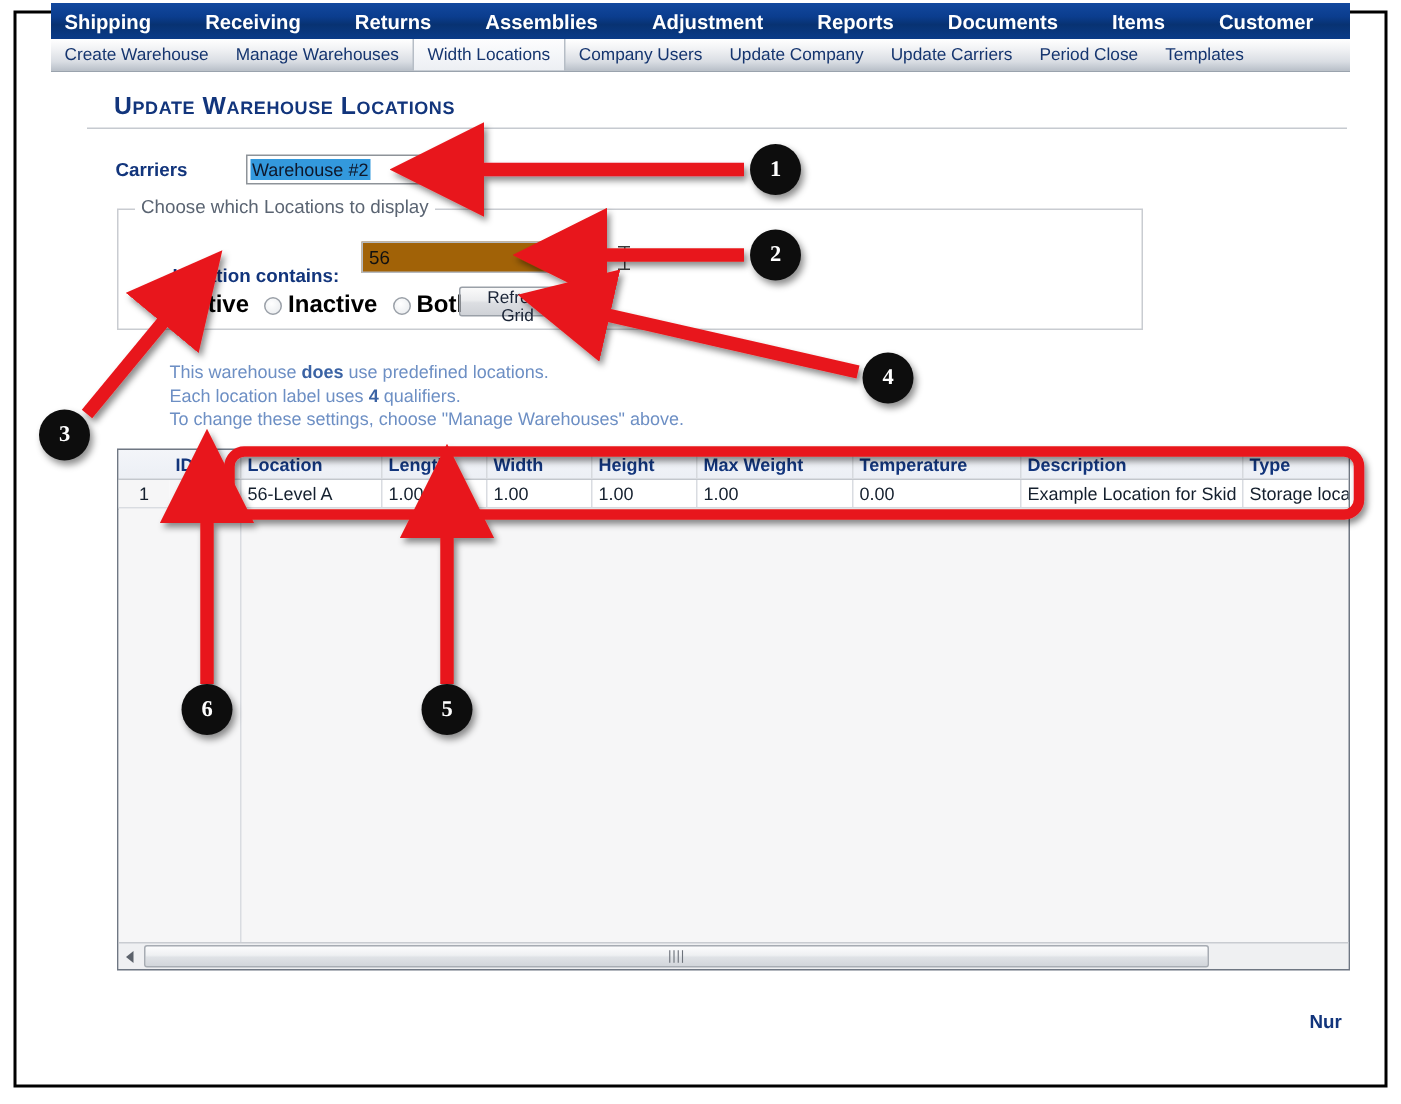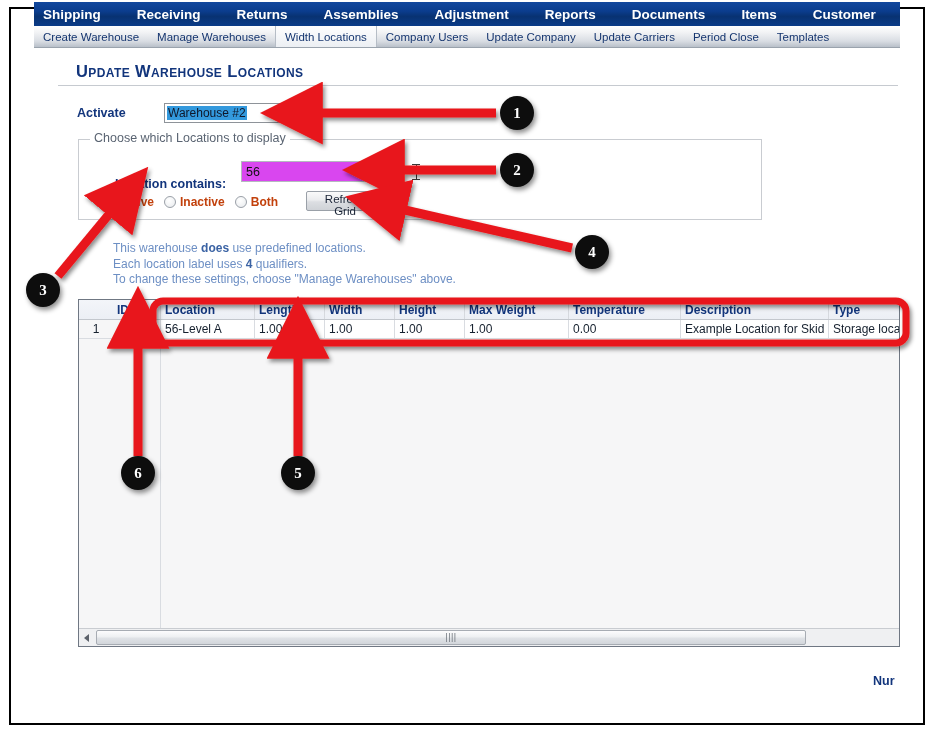--- a/index.html
+++ b/index.html
@@ -161,21 +161,21 @@
     font-size: 12.5px; font-weight: bold;
     color: #12357c;
     white-space: nowrap;
     margin-top: 12px;
   }
   #loc-contains-input {
     position: absolute;
     left: 241px; top: 161px;
     width: 148px; height: 21px;
     border: 1px solid #b5b9bf;
-    background: #d946ef;
+    background: #a16207;
     font-family: "Liberation Sans", sans-serif;
     font-size: 12.5px;
     color: #111;
     padding: 0 4px;
   }
   .radio-group {
     position: absolute;
     top: 195px;
     display: flex; align-items: center;
   }
@@ -195,22 +195,22 @@
   }
   .radio-item.checked .radio-dot::after {
     content: "";
     position: absolute;
     left: 3px; top: 3px;
     width: 4px; height: 4px;
     border-radius: 50%;
     background: #1a63b5;
   }
   .radio-label {
-    font-size: 12px; font-weight: bold;
-    color: #c2410c;
+    font-size: 16px; font-weight: bold;
+    color: #000000;
     white-space: nowrap;
   }
   #refresh-grid {
     position: absolute;
     left: 306px; top: 191px;
     width: 78px; height: 20px;
     border: 1px solid #9aa0a8;
     border-radius: 2px;
     background: linear-gradient(to bottom, #fafafa 0%, #ebecee 45%, #dcdee2 55%, #cfd2d7 100%);
     font-family: "Liberation Sans", sans-serif;
@@ -436,21 +436,21 @@
       <div class="subnav-item">Company Users</div>
       <div class="subnav-item">Update Company</div>
       <div class="subnav-item">Update Carriers</div>
       <div class="subnav-item">Period Close</div>
       <div class="subnav-item">Templates</div>
     </div>
 
   <div id="page-title">Update Warehouse Locations</div>
   <div id="title-rule"></div>
 
-  <div id="wh-label">Activate</div>
+  <div id="wh-label">Carriers</div>
   <div id="wh-select">
     <div class="wh-value">
         <span>Warehouse #2</span>
       </div>
     <div class="wh-arrow">
         <i></i>
       </div>
   </div>
 
   <div id="fieldset"></div>

